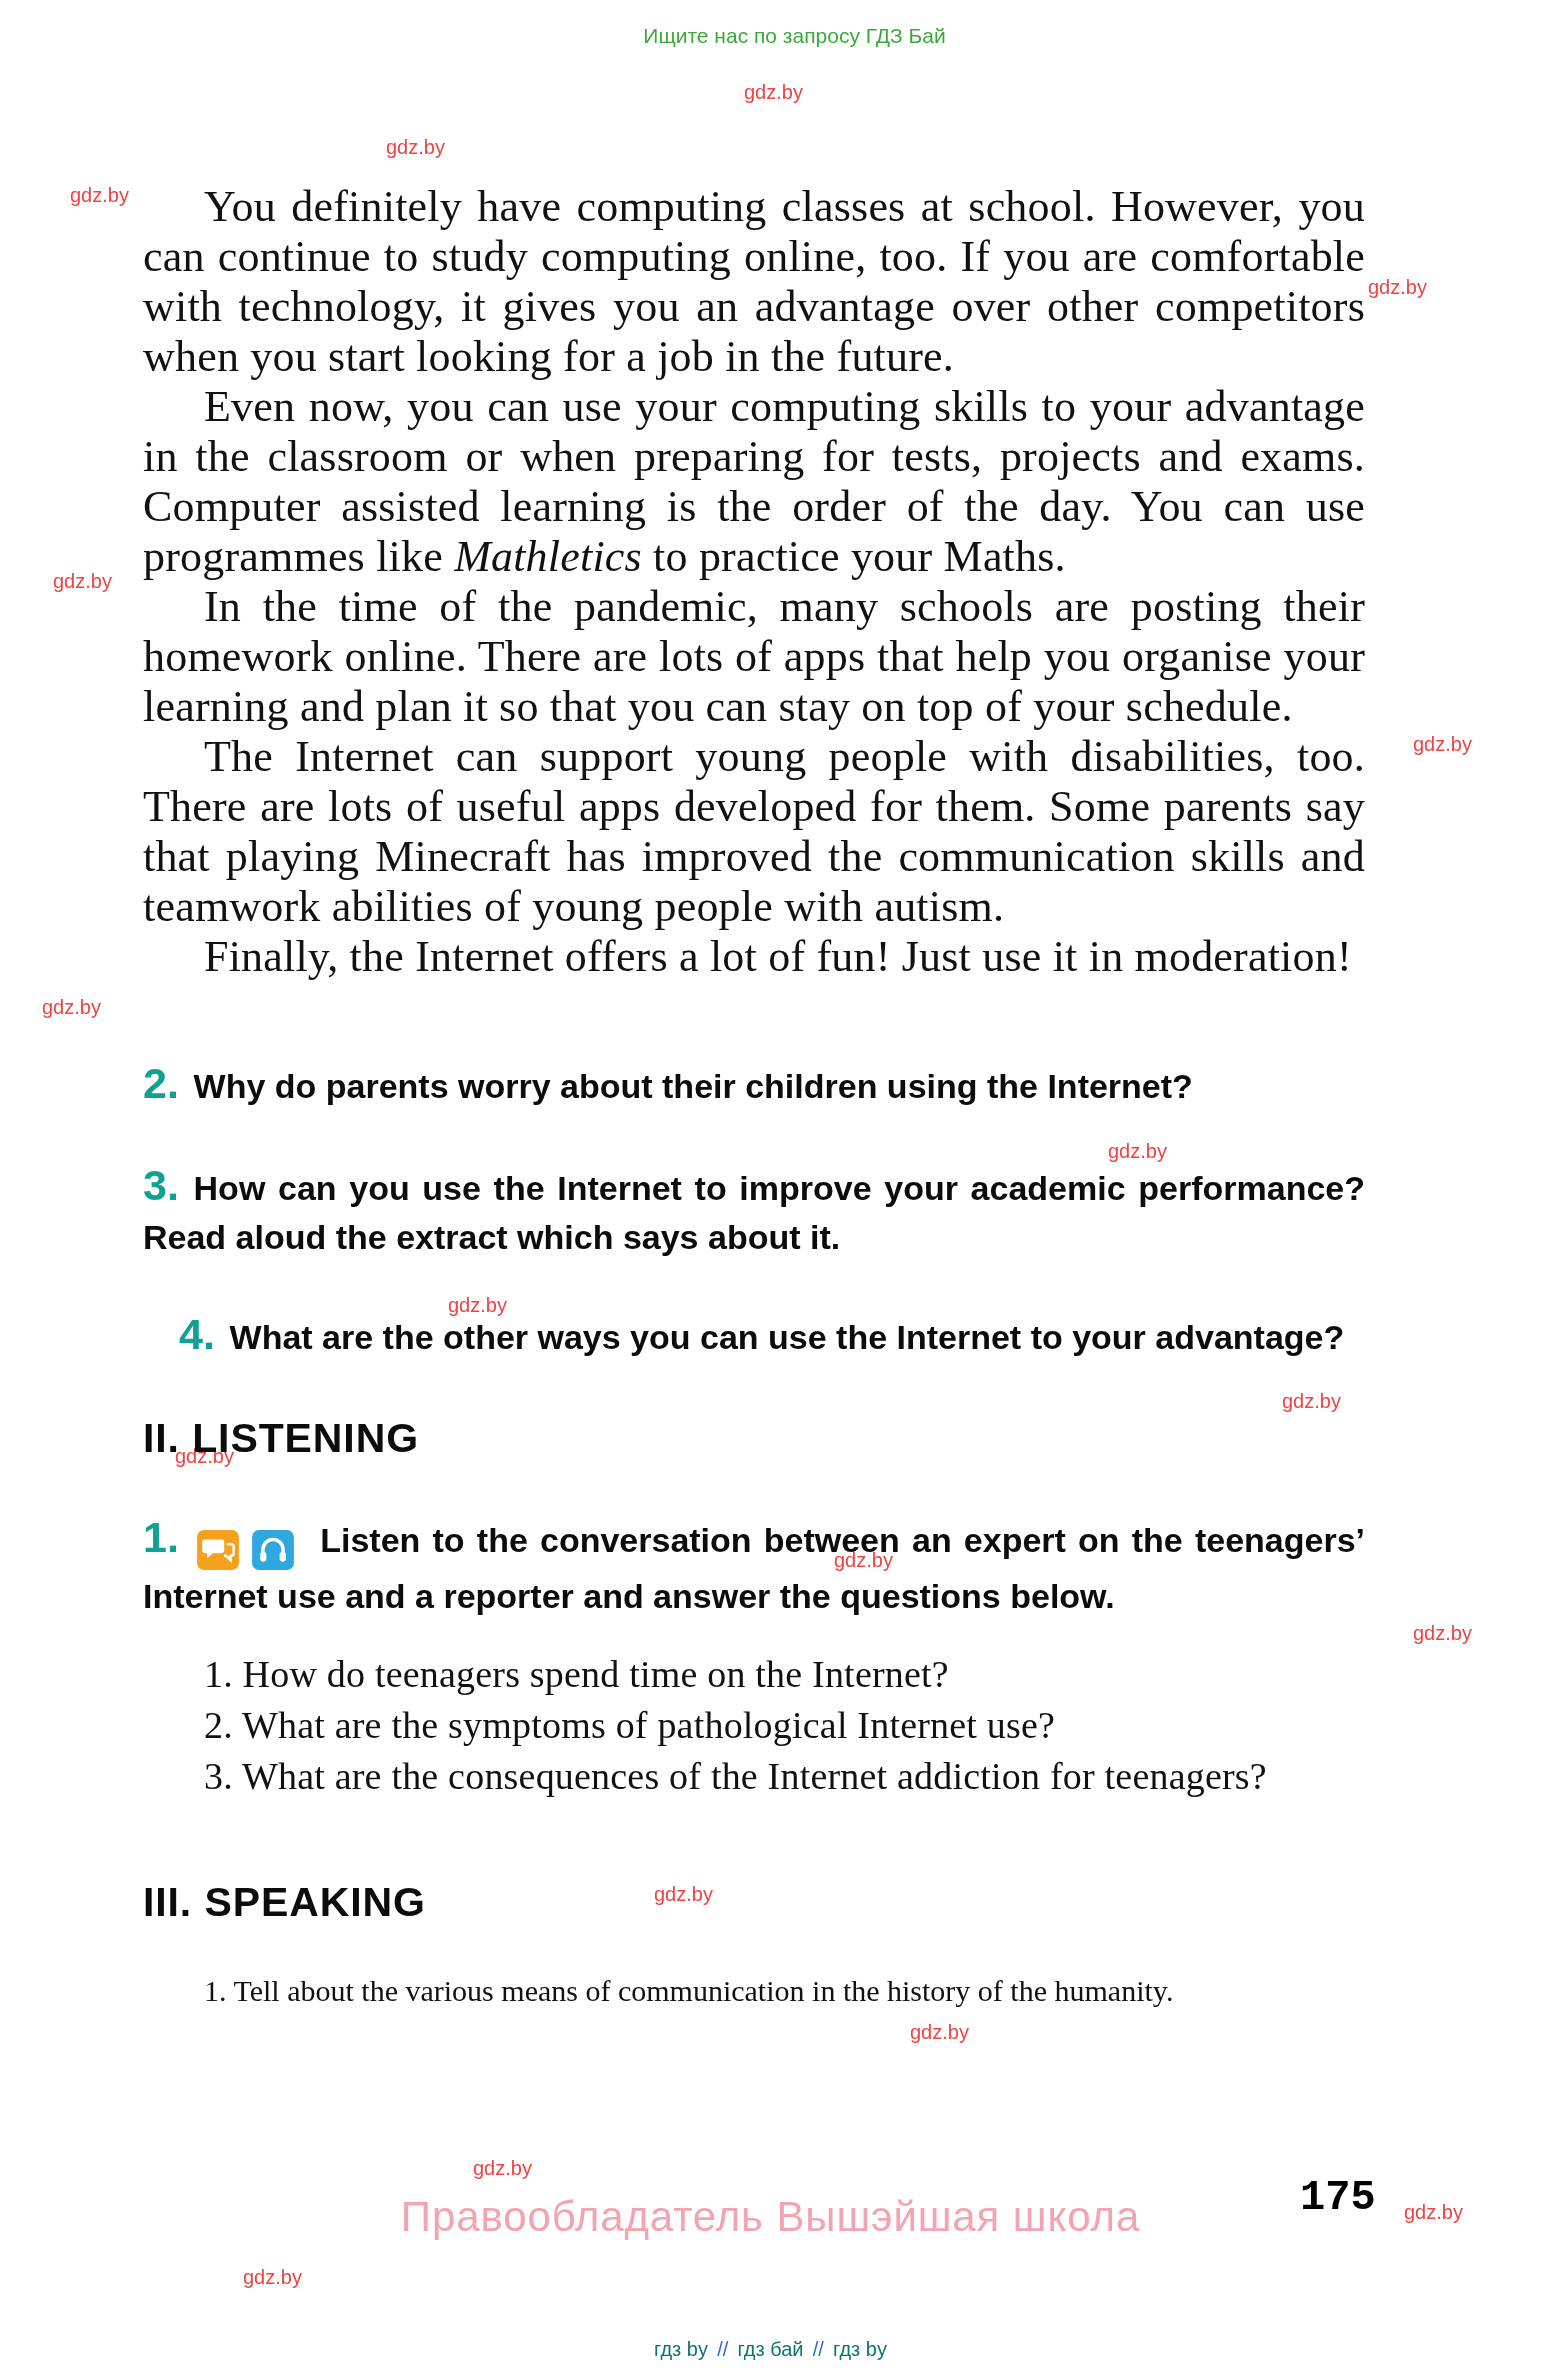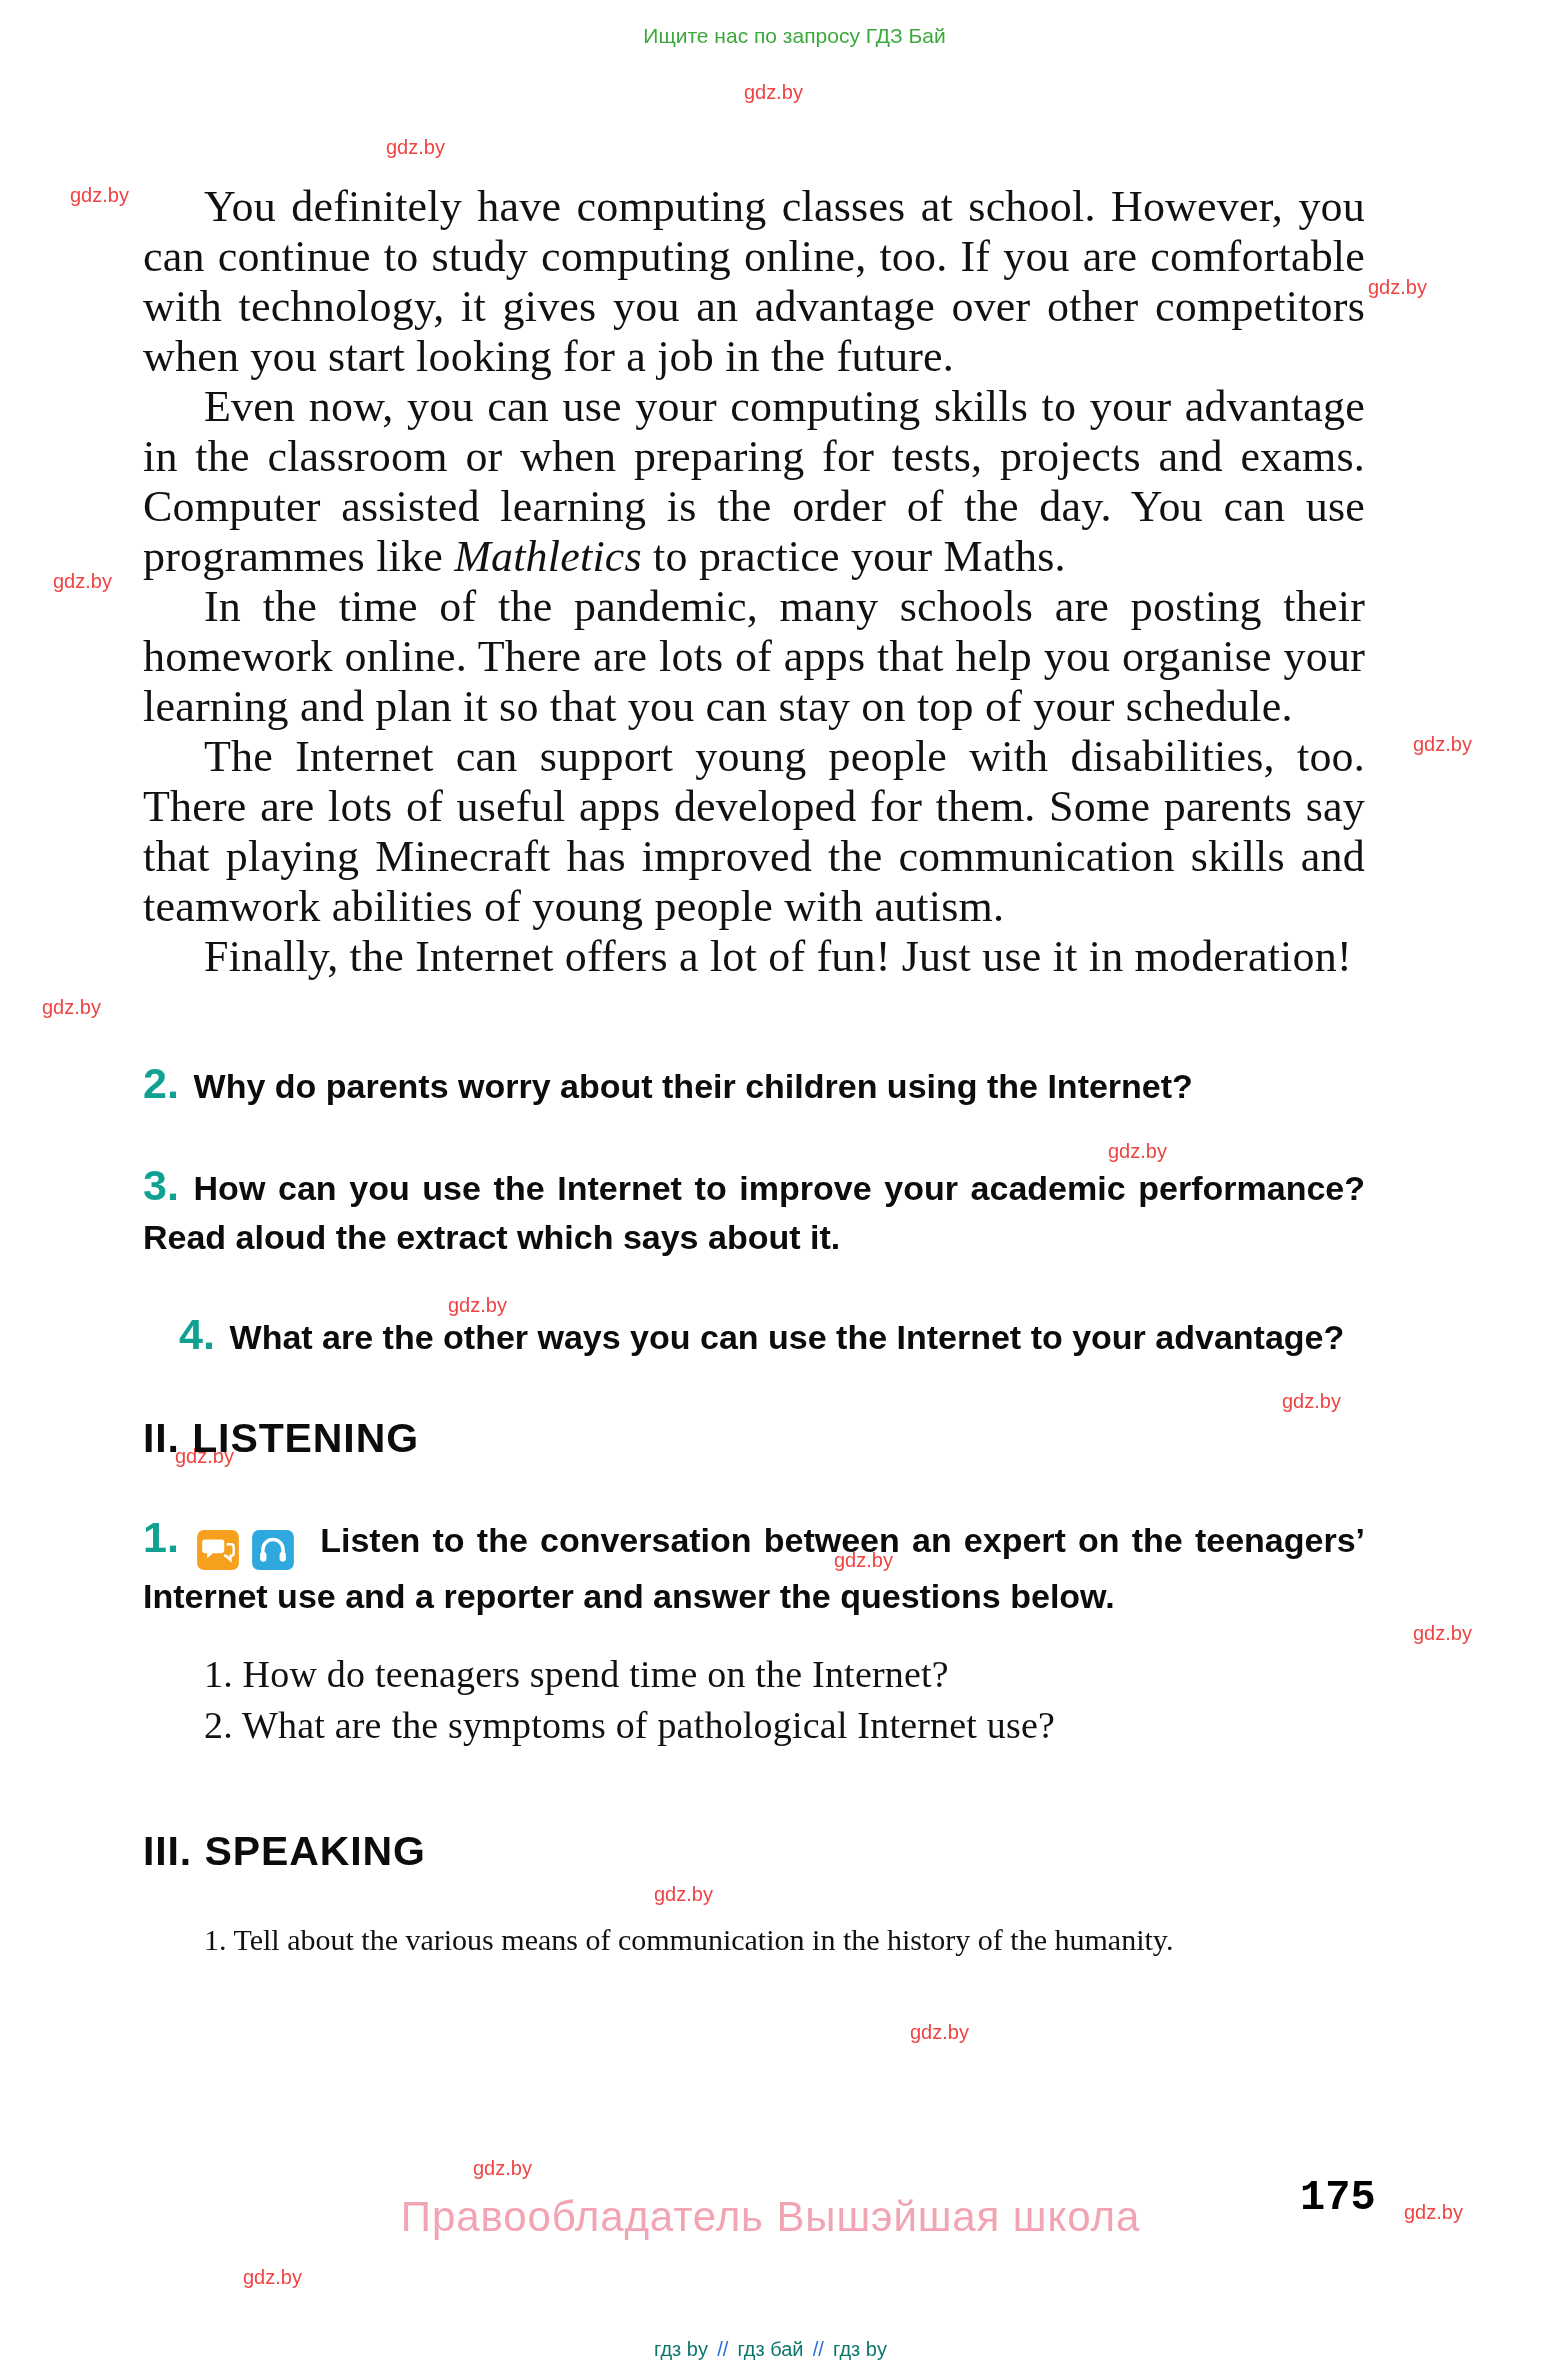--- a/index.html
+++ b/index.html
@@ -112,20 +112,21 @@
             <rect width="24" height="23" rx="4" fill="#2FA7DF"></rect>
             <path d="M6.2 14.5v-3.2a5.8 5.8 0 0 1 11.6 0v3.2" fill="none" stroke="#ffffff" stroke-width="2"></path>
             <rect x="4.6" y="12.6" width="3.6" height="5.6" rx="1.6" fill="#ffffff"></rect>
             <rect x="15.8" y="12.6" width="3.6" height="5.6" rx="1.6" fill="#ffffff"></rect>
           </svg></span><span>Listen to the conversation between an expert on the teenagers’ Internet use and a reporter and answer the questions below.</span>
     </div>
 
     <div class="book-list">
       <div class="book-item">1.  How do teenagers spend time on the Internet?</div>
       <div class="book-item">2.  What are the symptoms of pathological Internet use?</div>
+      <div class="book-item">3.  What are the consequences of the Internet addiction for teenagers?</div>
     </div>
 
     <div class="section-heading heading-speaking">III. SPEAKING</div>
     <div class="speaking-item">1.  Tell about the various means of communication in the history of the humanity.</div>
 
   </div>
 
   <div class="page-number">175</div>
   <div class="publisher">Правообладатель Вышэйшая школа</div>
 

